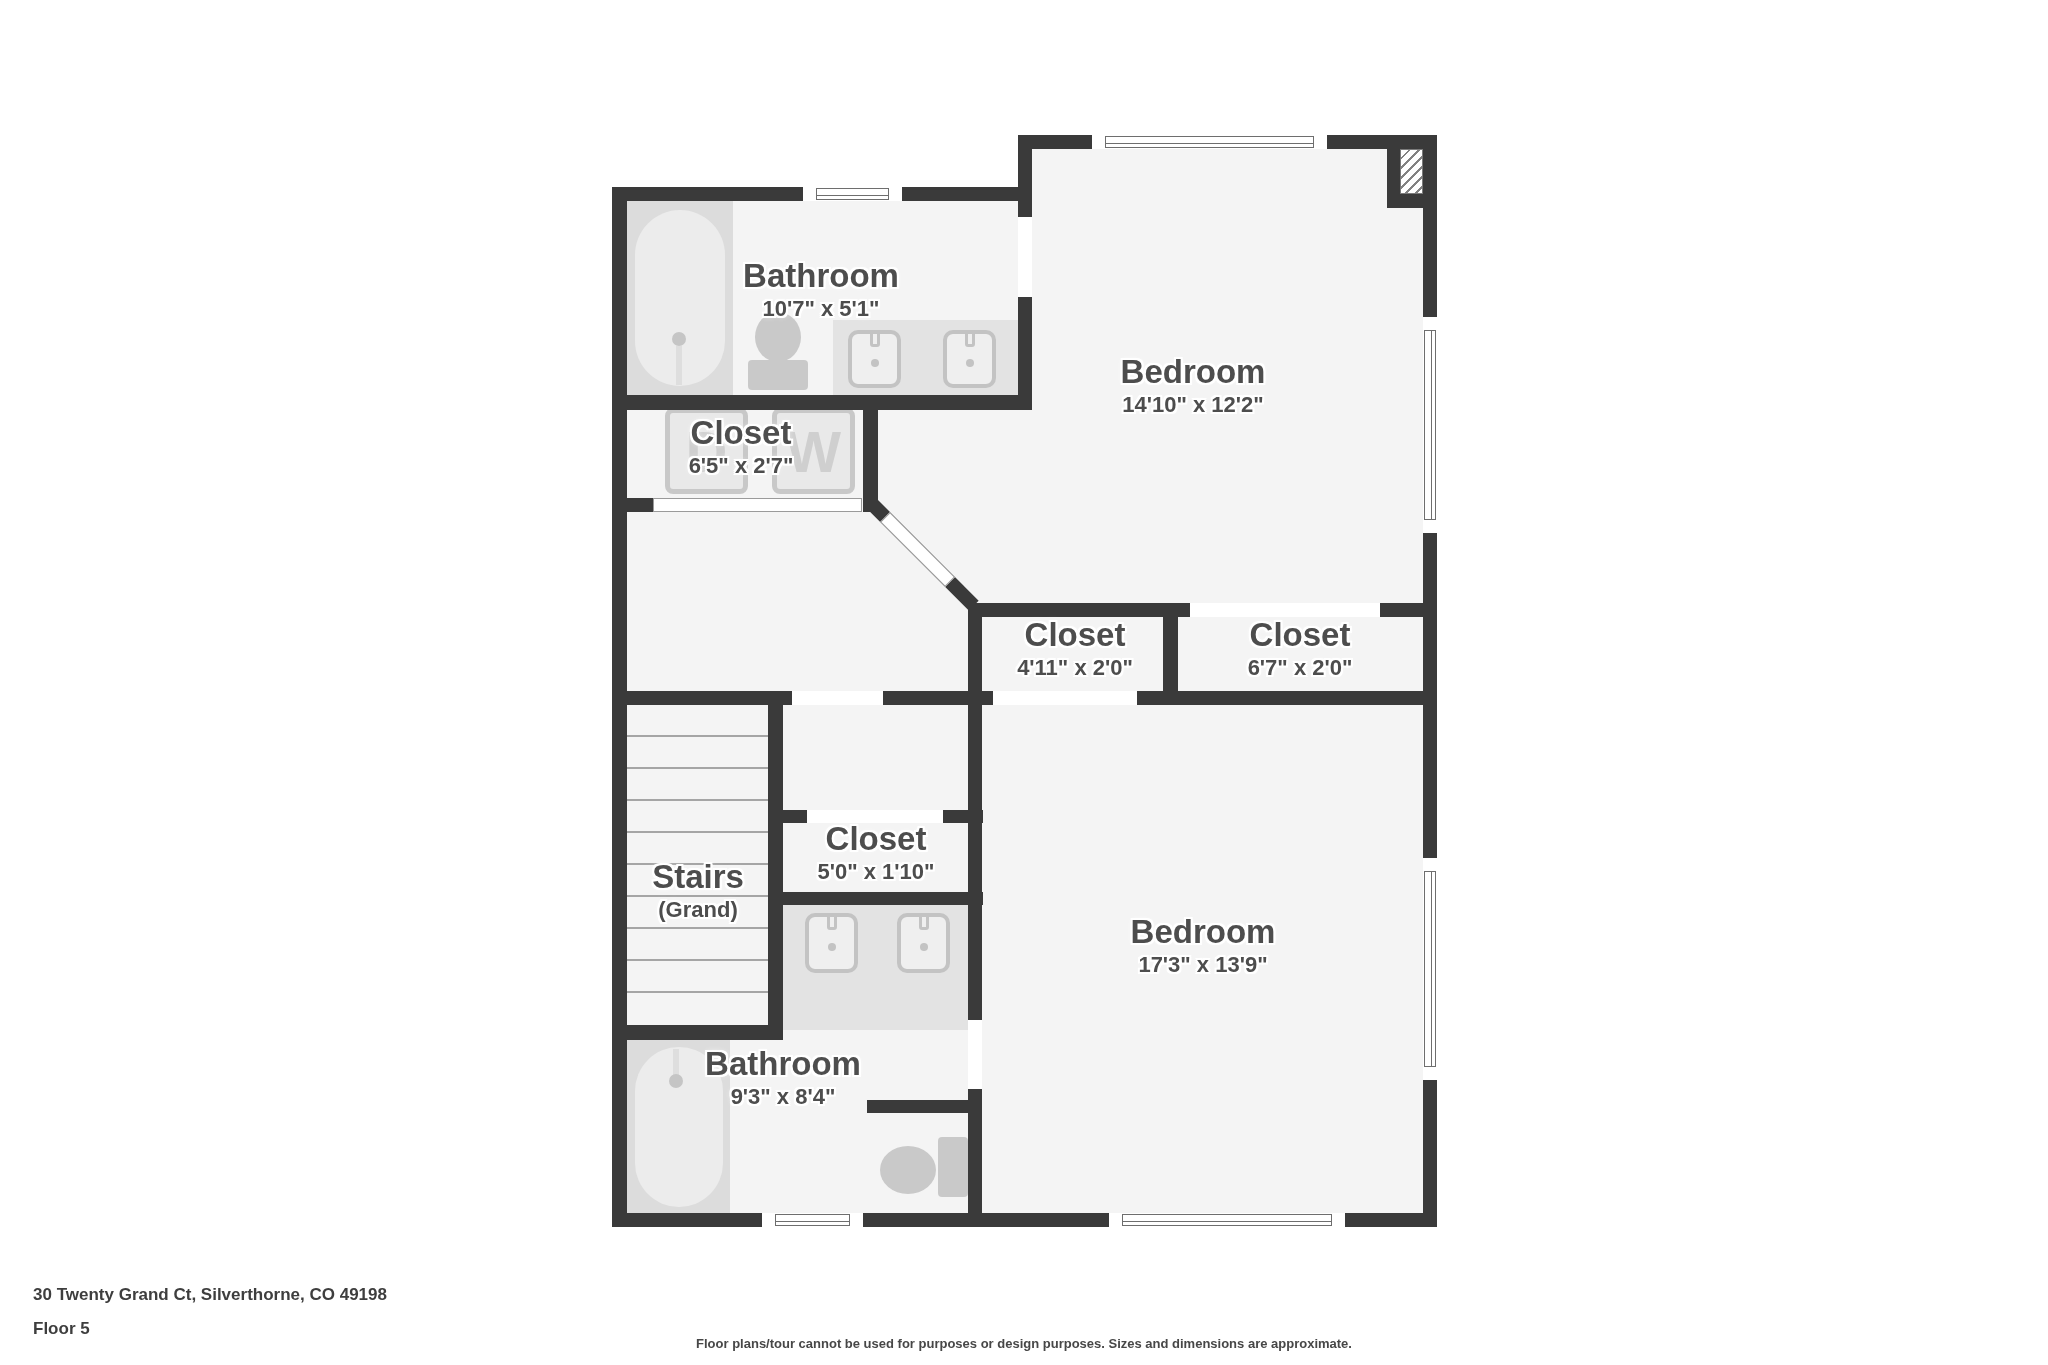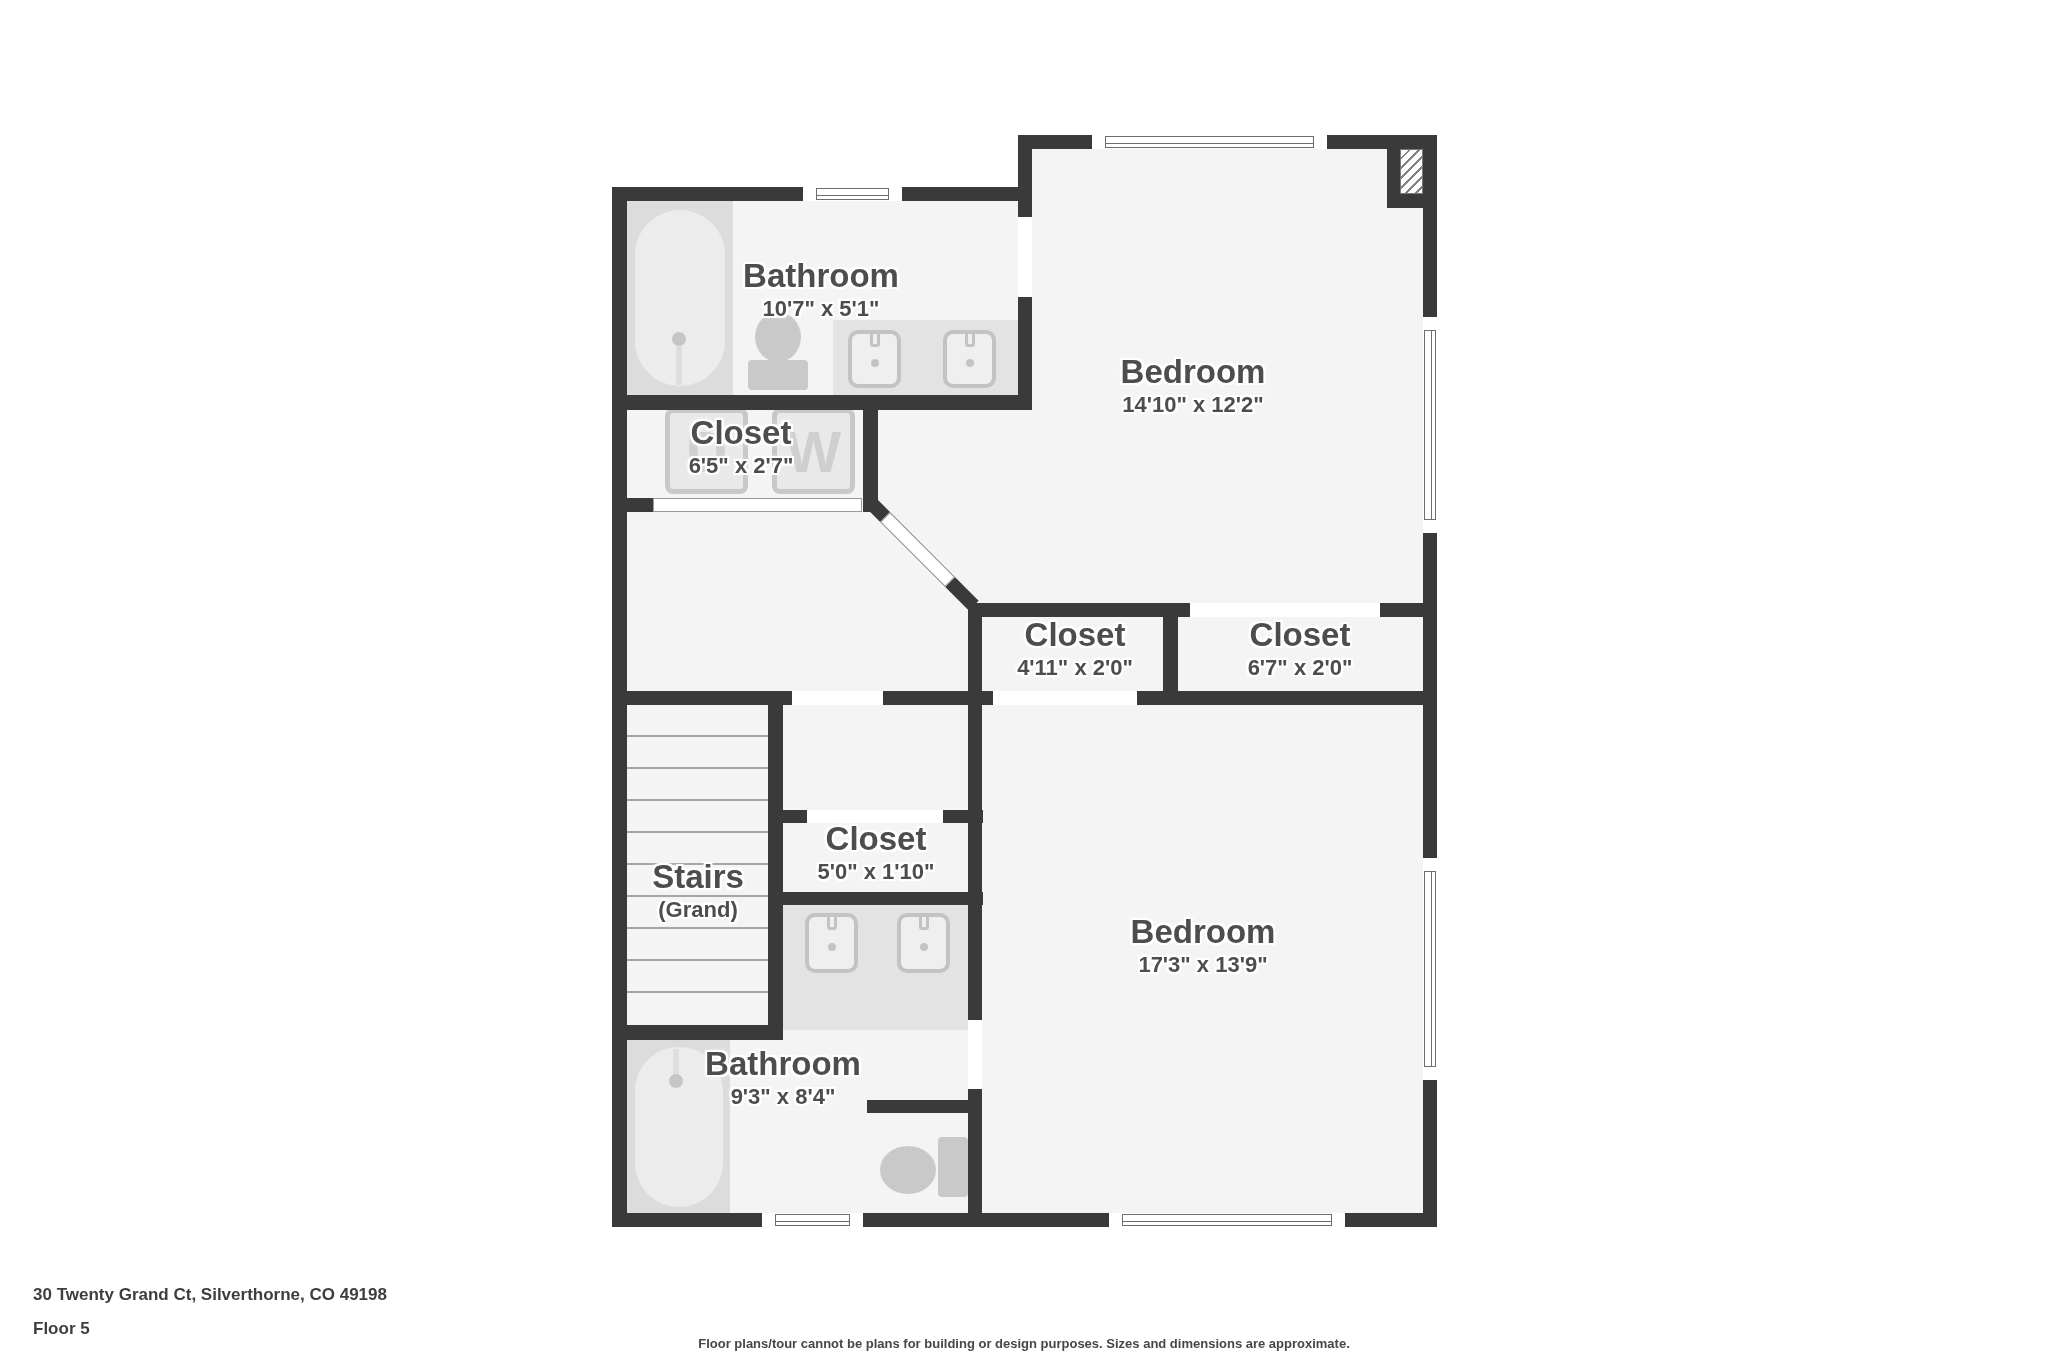--- a/index.html
+++ b/index.html
@@ -176,14 +176,14 @@
     <span class="rname">Bedroom</span>
     <span class="rdims">17'3" x 13'9"</span>
   </div>
   <div class="room-label" style="left:783px;top:1079px;">
     <span class="rname">Bathroom</span>
     <span class="rdims">9'3" x 8'4"</span>
   </div>
 
   <div class="addr">30 Twenty Grand Ct, Silverthorne, CO 49198</div>
   <div class="floorlbl">Floor 5</div>
-  <div class="disclaimer">Floor plans/tour cannot be plans for building or design purposes. Sizes and dimensions are approximate.</div>
+  <div class="disclaimer">Floor plans/tour cannot be used for purposes or design purposes. Sizes and dimensions are approximate.</div>
 </div>
 
 </body></html>

